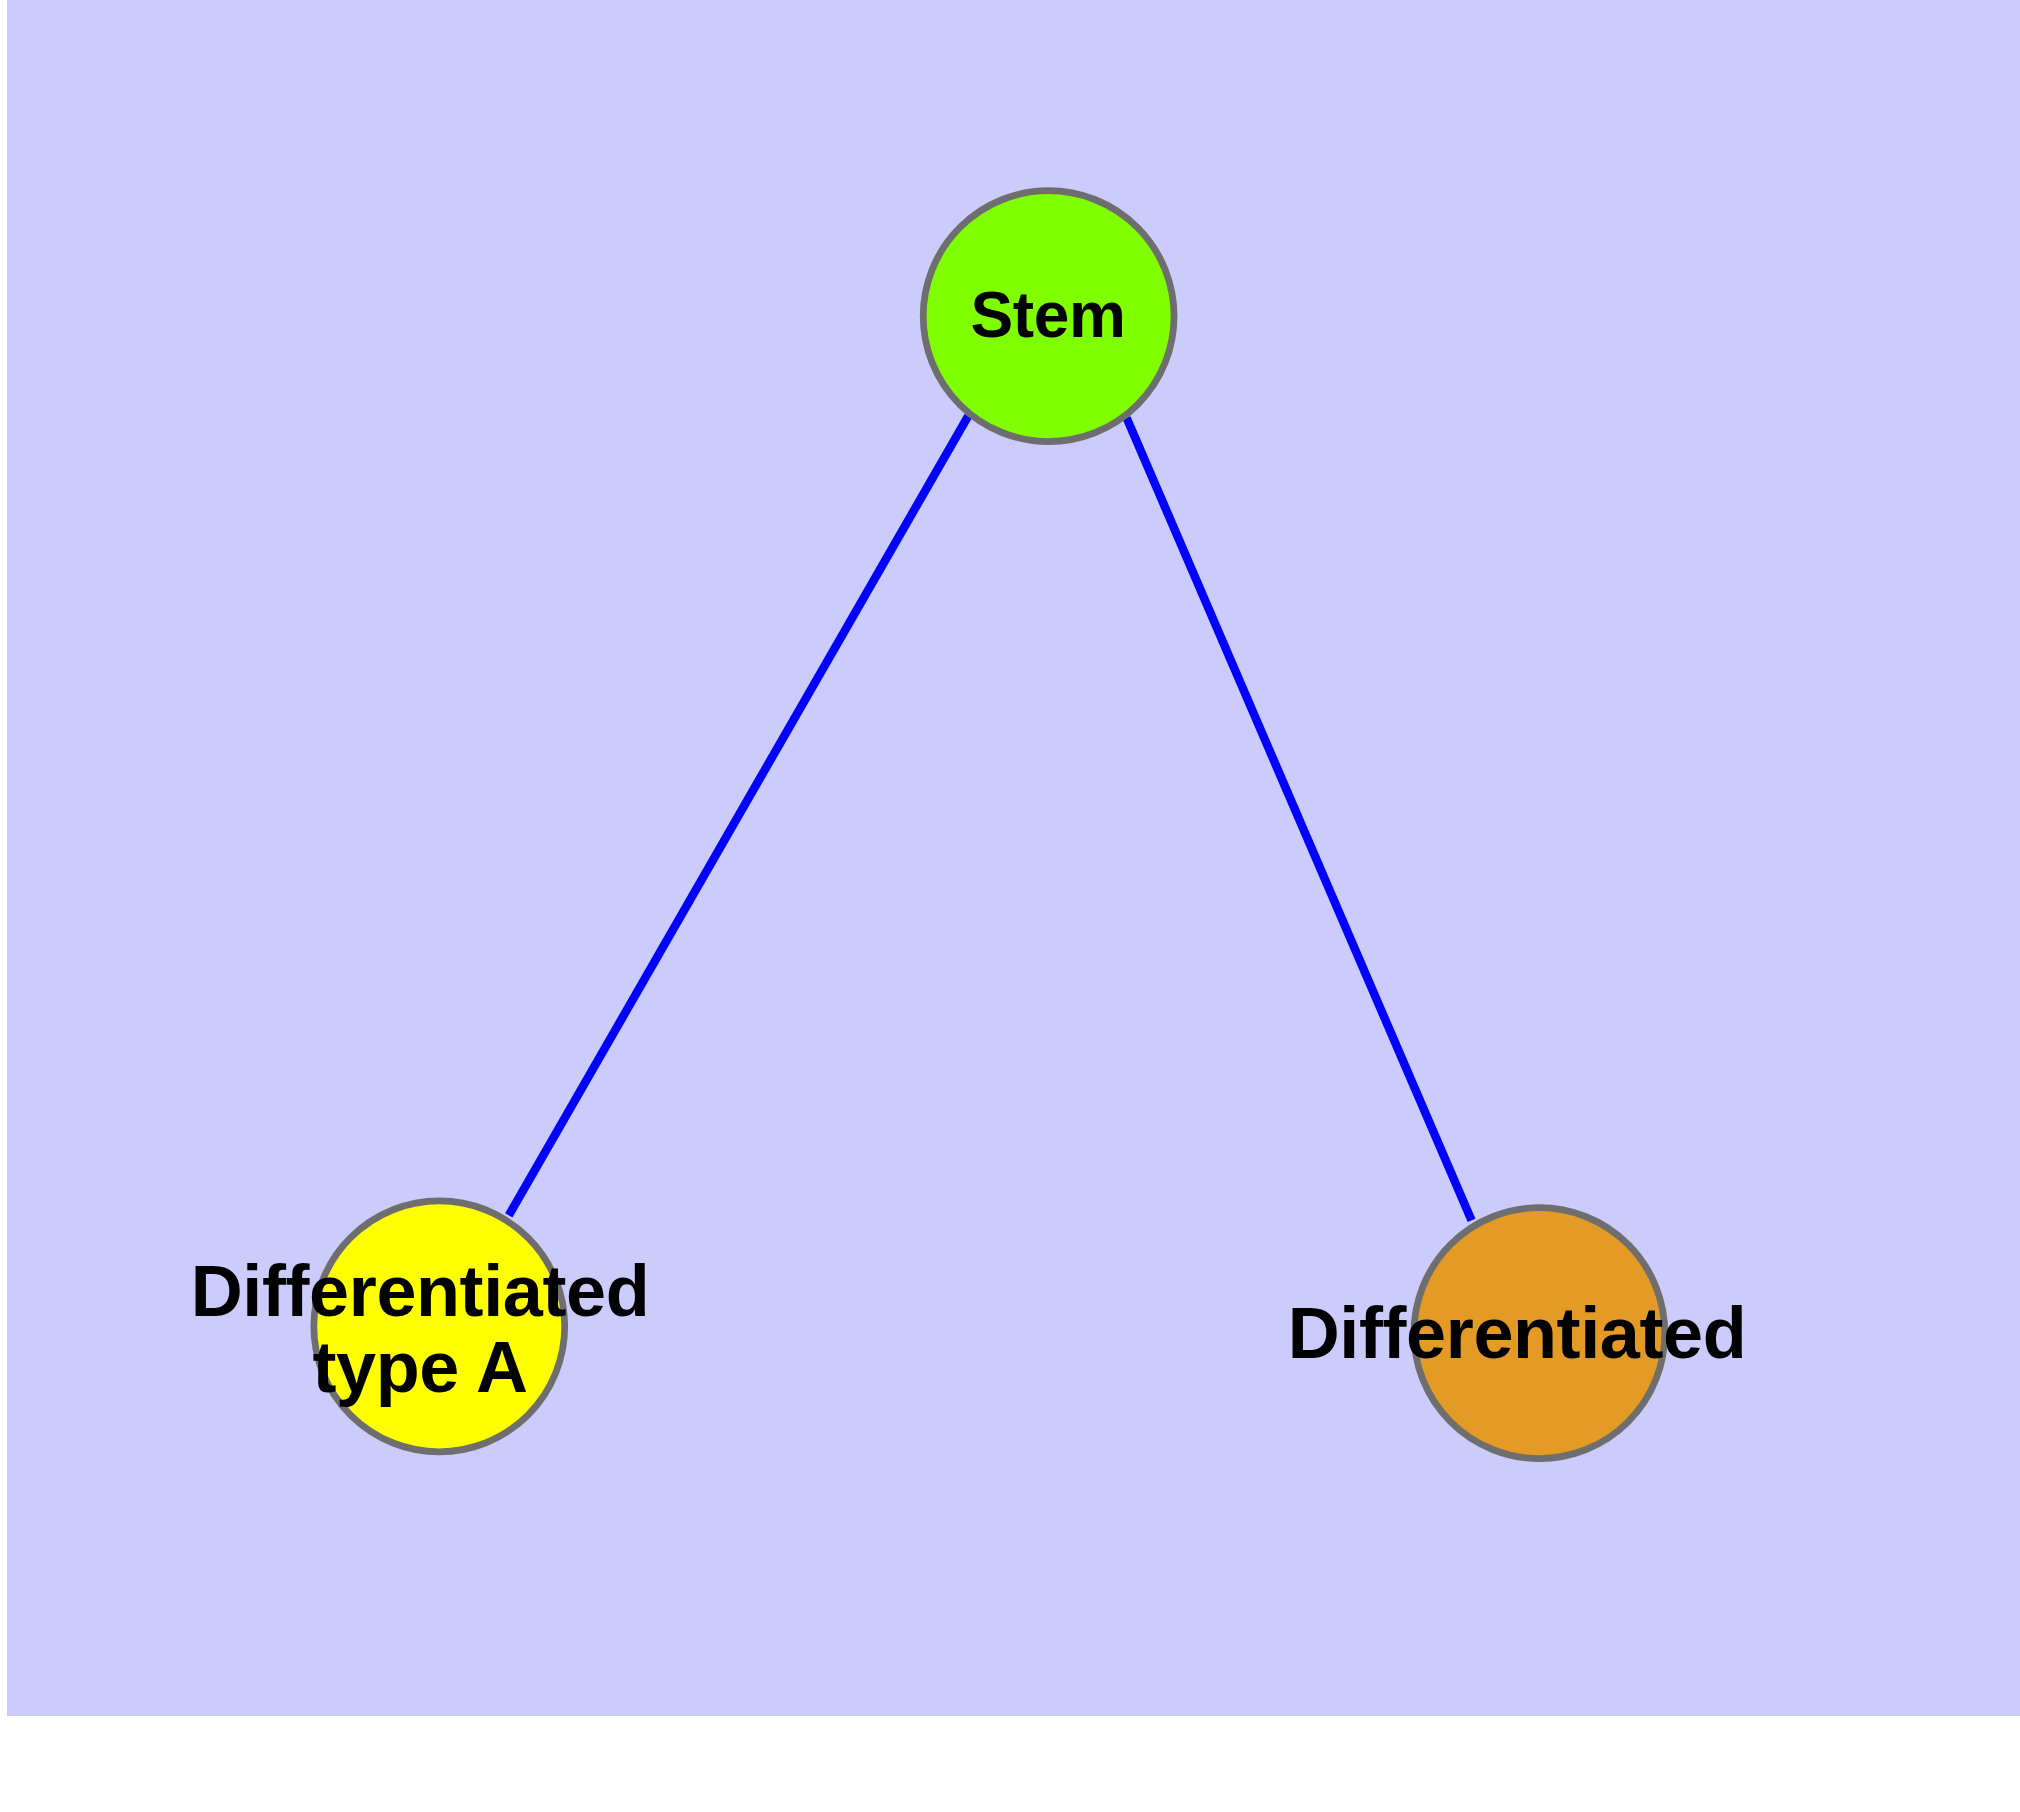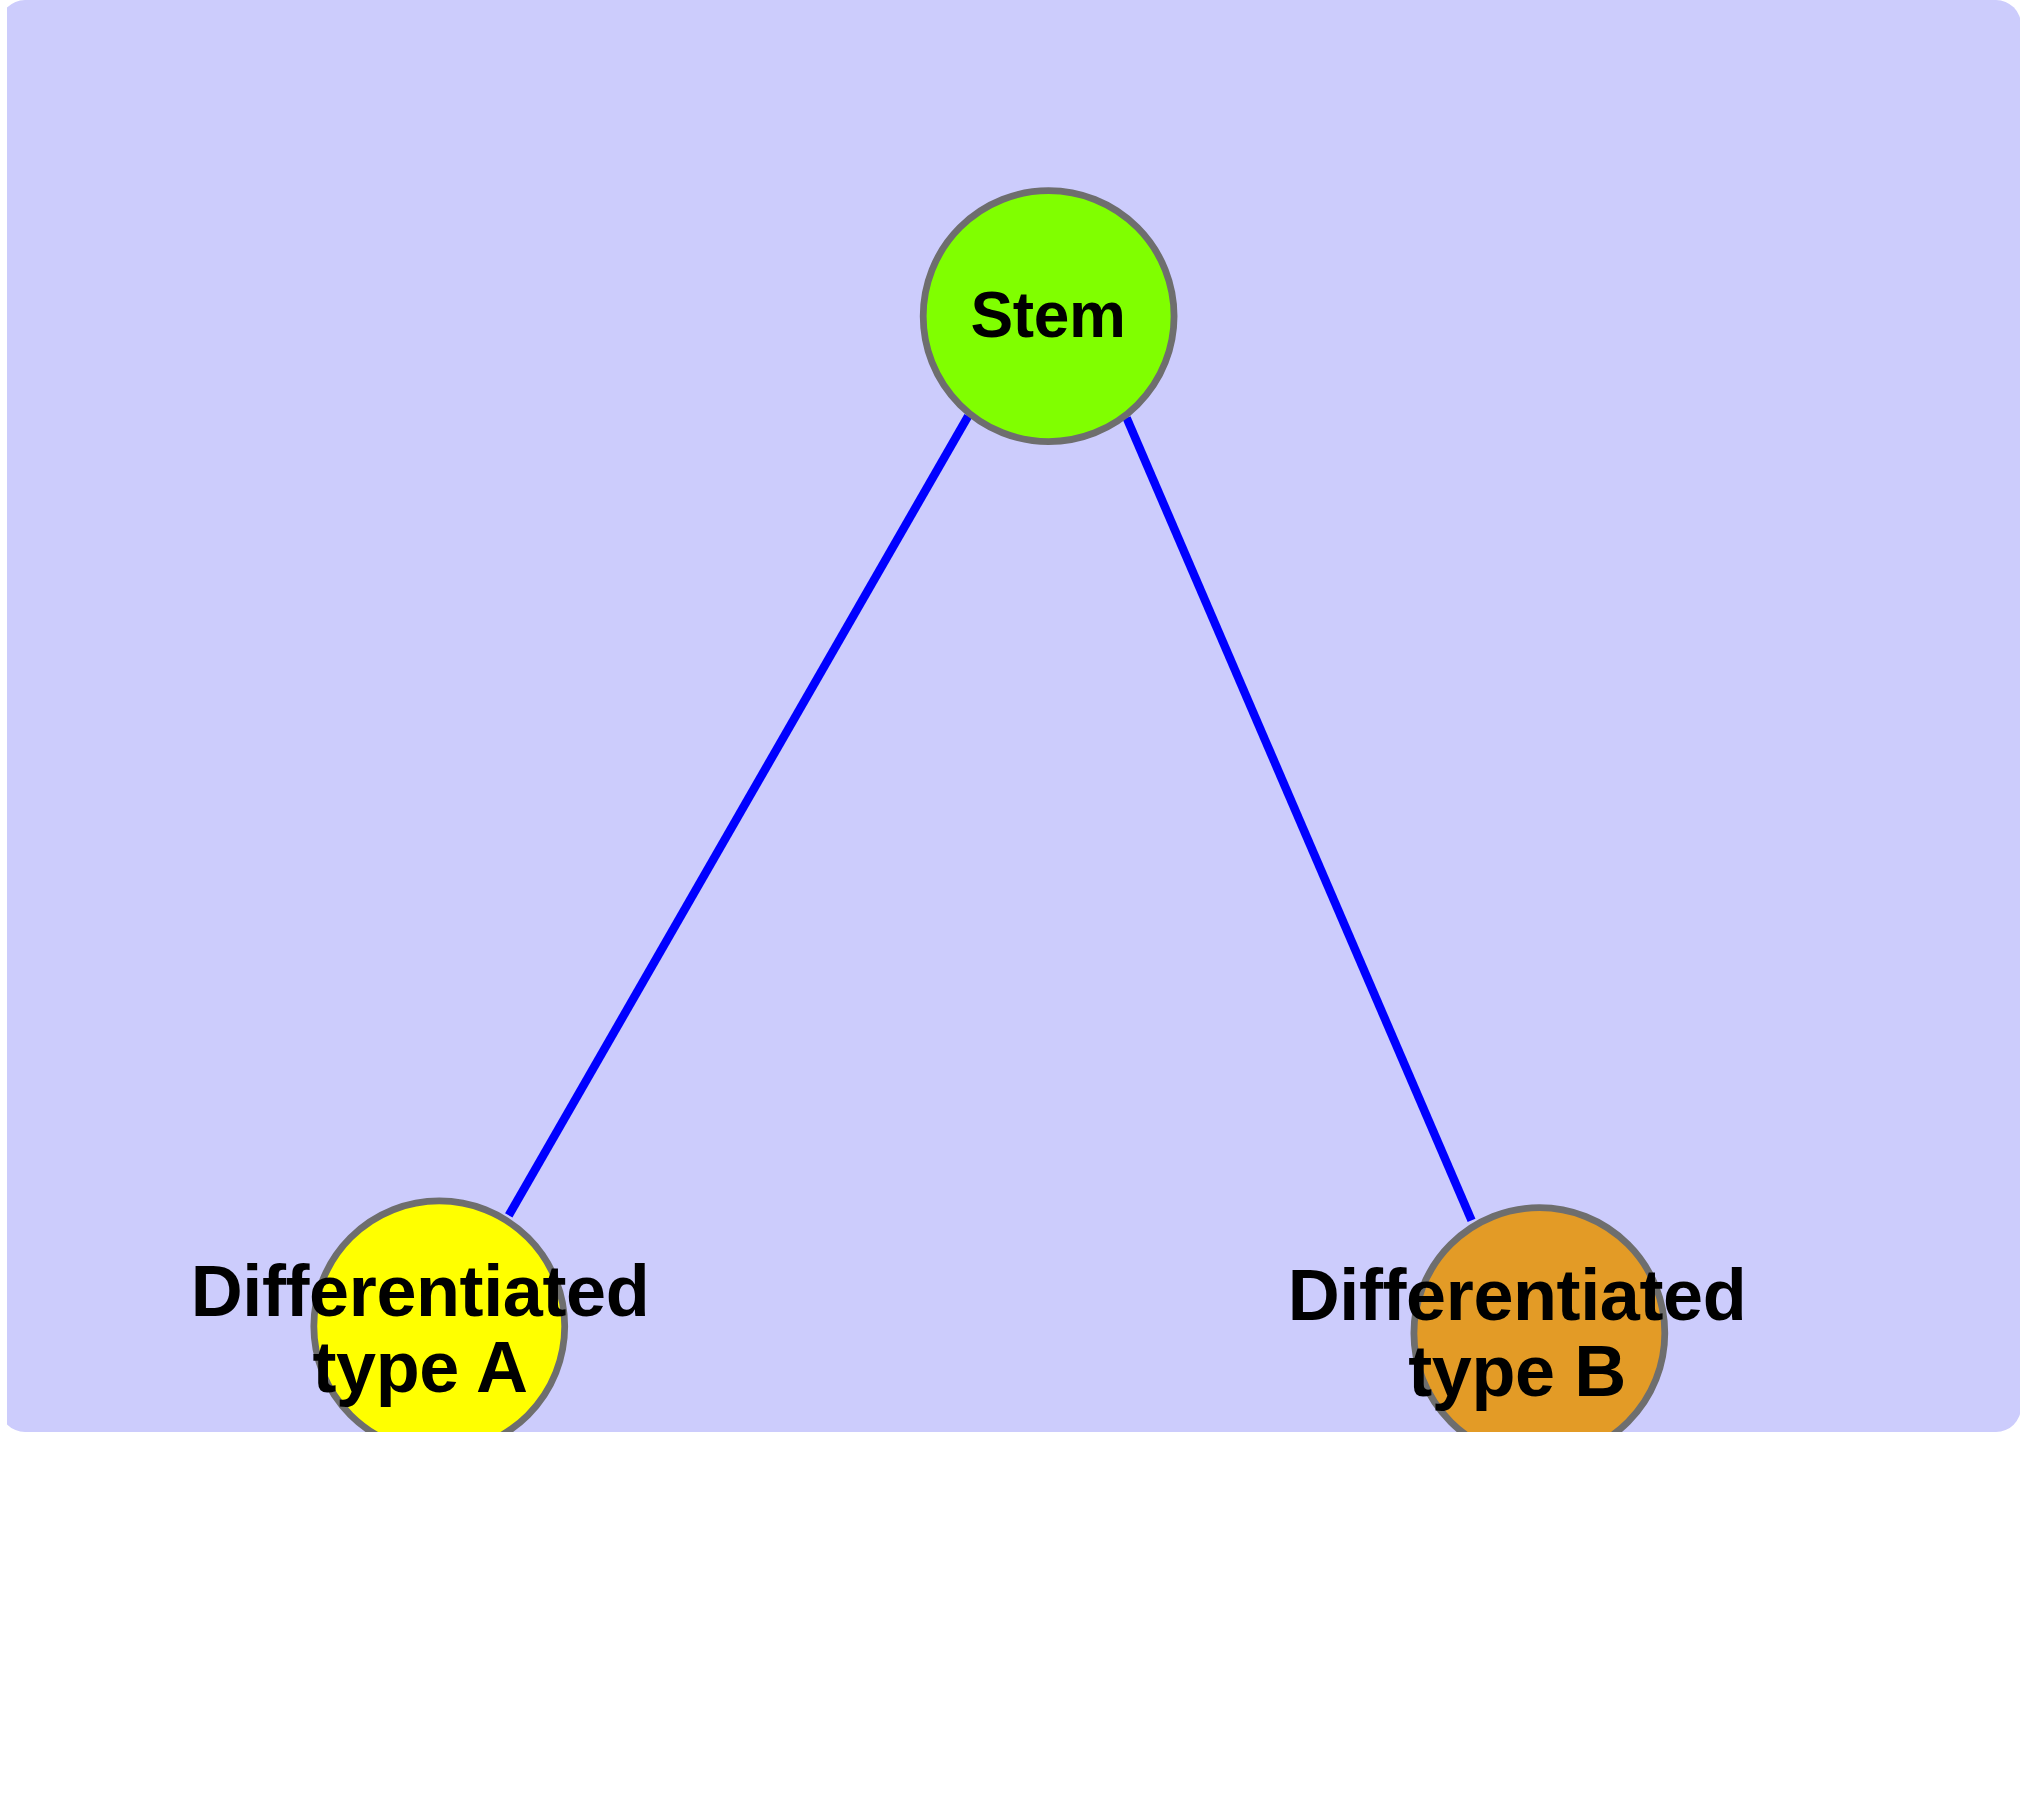--- a/index.html
+++ b/index.html
@@ -3,25 +3,24 @@
 <meta charset="utf-8">
 <style>
   html, body {
     margin: 0;
     padding: 0;
     background: #ffffff;
   }
   #canvas {
     position: relative;
     width: 2021px;
-    height: 1432px;
+    height: 1716px;
     overflow: hidden;
     background: #ffffff;
     font-family: "Liberation Sans", sans-serif;
-    border-radius: 25px;
   }
   #plot-background {
     position: absolute;
     left: 6.8px;
     top: 0px;
     width: 2014px;
     height: 1812px;
     background: #ccccfc;
   }
   #graph-svg {
@@ -82,17 +81,16 @@
     <span class="label-line">Stem</span>
   </div>
 
   <div class="node-label leaf" style="left:420px; top:1329px;">
     <span class="label-line">Differentiated</span>
     <span class="label-line">type A</span>
   </div>
 
   <div class="node-label leaf" style="left:1517px; top:1333px;">
     <span class="label-line">Differentiated</span>
-    <span class="label-line">type B</span>
   </div>
 
 </div>
 
 
 </body></html>

